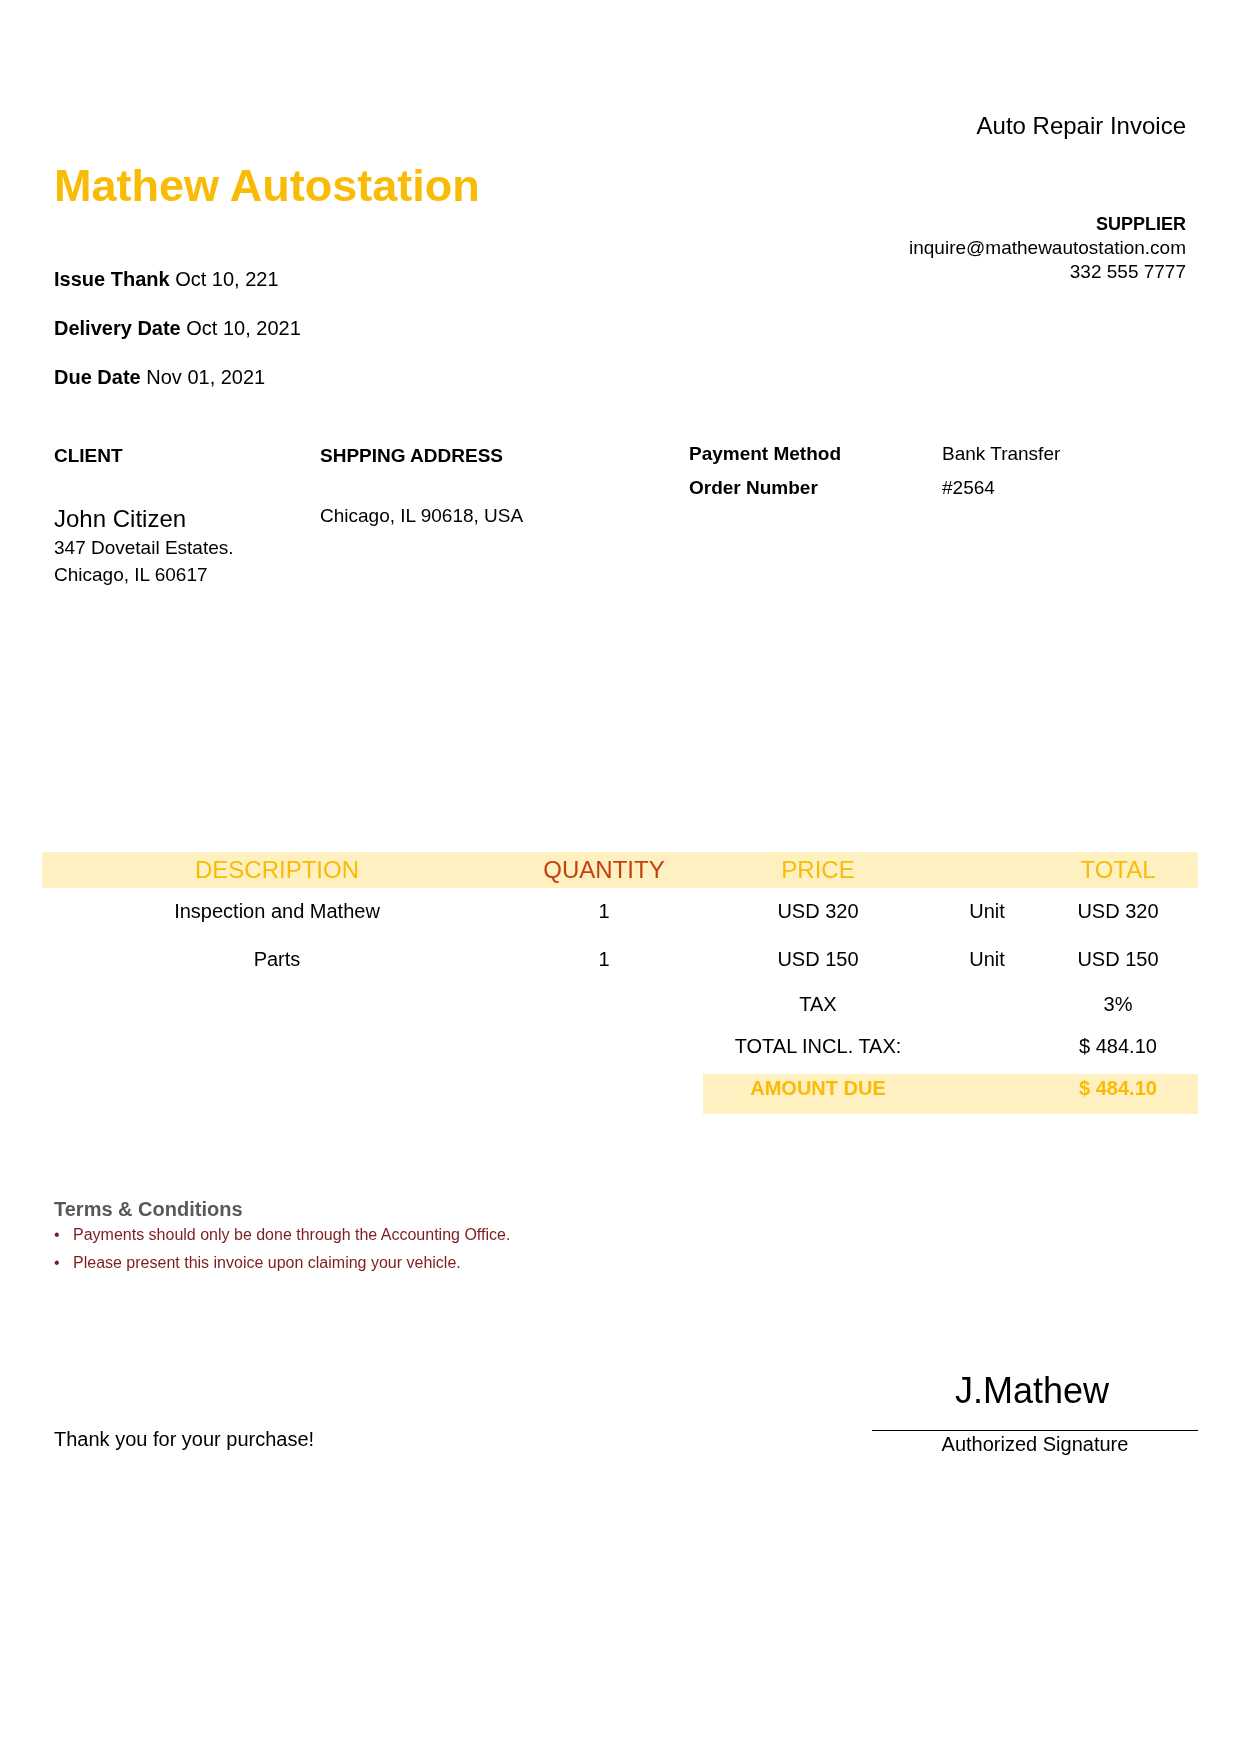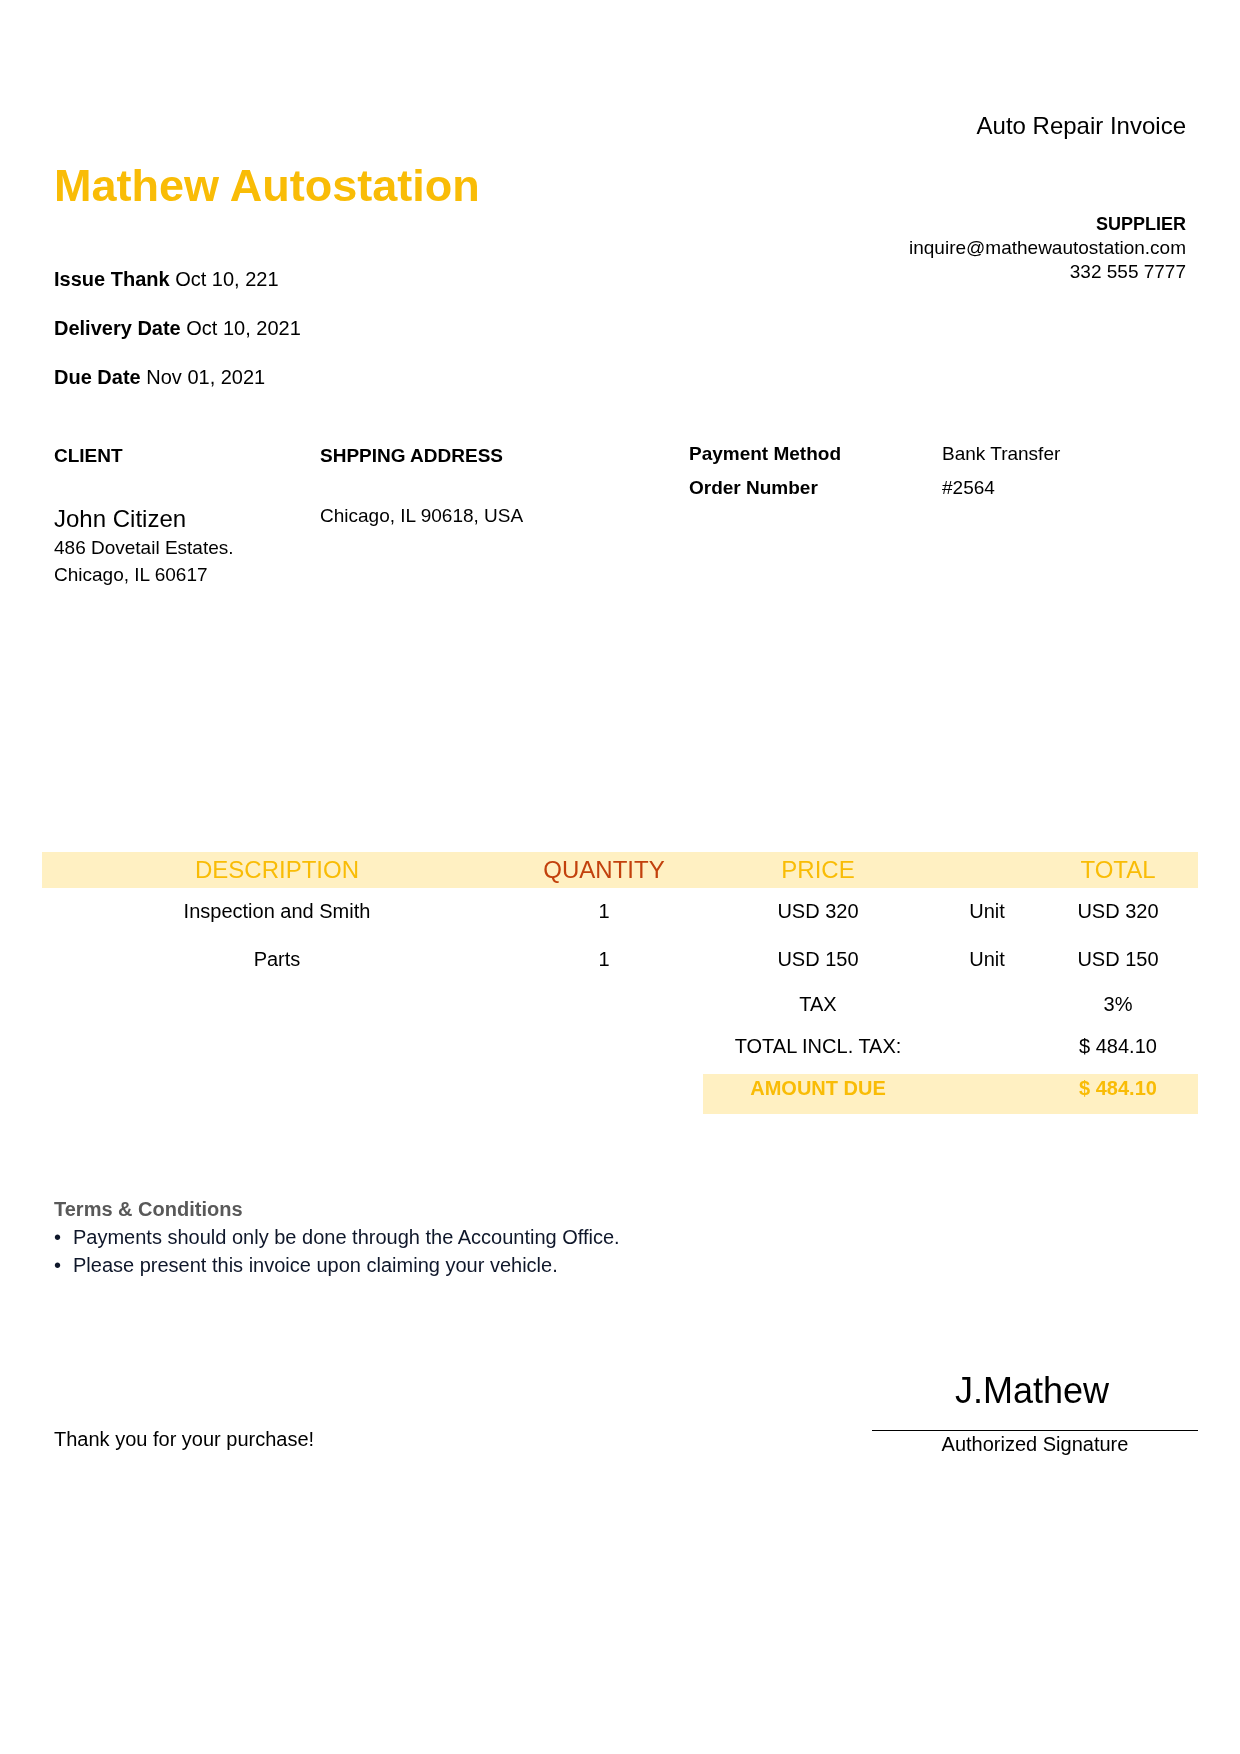--- a/index.html
+++ b/index.html
@@ -20,21 +20,21 @@
   .pay-lbl { left: 689px; font-size: 19px; font-weight: bold; }
   .pay-val { left: 942px; font-size: 19px; }
 
   .band { position: absolute; background: #FFF0C2; }
   .th { position: absolute; top: 852px; height: 44px; line-height: 36px; font-size: 24px;
         transform: translateX(-50%); white-space: nowrap; }
   .td { position: absolute; font-size: 20px; transform: translateX(-50%); white-space: nowrap; }
   .amount-due { font-weight: bold; font-size: 20px; }
 
   .terms-title { left: 54px; top: 1198px; font-size: 20px; font-weight: bold; color: #595959; }
-  .terms-item { left: 54px; font-size: 20px; color: #0f172a; }
+  .terms-item { left: 54px; font-size: 16px; color: #7f1d1d; }
   .terms-item .bullet { display: inline-block; width: 19px; }
 
   .thanks { left: 54px; top: 1428px; font-size: 20px; }
   .sig-name { left: 1032px; top: 1370px; font-size: 36px; transform: translateX(-50%); }
   .sig-line { position: absolute; left: 872px; top: 1430px; width: 326px; height: 0; border-top: 1.5px solid #000; }
   .sig-label { left: 1035px; top: 1428px; font-size: 20px; transform: translateX(-50%); }
 </style>
 </head>
 <body>
 
@@ -55,40 +55,40 @@
   <b>Delivery Date</b>
   <span>Oct 10, 2021</span>
 </div>
 <div class="abs date-row" style="top:366px;">
   <b>Due Date</b>
   <span>Nov 01, 2021</span>
 </div>
 
 <div class="abs sec-label" style="left:54px;">CLIENT</div>
 <div class="abs client-name">John Citizen</div>
-<div class="abs addr" style="left:54px; top:537px;">486 Dovetail Estates.</div>
+<div class="abs addr" style="left:54px; top:537px;">347 Dovetail Estates.</div>
 <div class="abs addr" style="left:54px; top:564px;">Chicago, IL 60617</div>
 
 <div class="abs sec-label" style="left:320px;">SHPPING ADDRESS</div>
 <div class="abs addr" style="left:320px; top:505px;">Chicago, IL 90618, USA</div>
 
 <div class="abs pay-lbl" style="top:443px;">Payment Method</div>
 <div class="abs pay-val" style="top:443px;">Bank Transfer</div>
 <div class="abs pay-lbl" style="top:477px;">Order Number</div>
 <div class="abs pay-val" style="top:477px;">#2564</div>
 
 <div>
   <div class="band" style="left:42px; top:852px; width:1156px; height:36px;"></div>
   <div class="th" style="left:277px; color:#F9BC06;">DESCRIPTION</div>
   <div class="th" style="left:604px; color:#c2410c;">QUANTITY</div>
   <div class="th" style="left:818px; color:#F9BC06;">PRICE</div>
   <div class="th" style="left:1118px; color:#F9BC06;">TOTAL</div>
 
   <div>
-    <div class="td" style="left:277px; top:900px;">Inspection and Smith</div>
+    <div class="td" style="left:277px; top:900px;">Inspection and Mathew</div>
     <div class="td" style="left:604px; top:900px;">1</div>
     <div class="td" style="left:818px; top:900px;">USD 320</div>
     <div class="td" style="left:987px; top:900px;">Unit</div>
     <div class="td" style="left:1118px; top:900px;">USD 320</div>
   </div>
   <div>
     <div class="td" style="left:277px; top:948px;">Parts</div>
     <div class="td" style="left:604px; top:948px;">1</div>
     <div class="td" style="left:818px; top:948px;">USD 150</div>
     <div class="td" style="left:987px; top:948px;">Unit</div>

